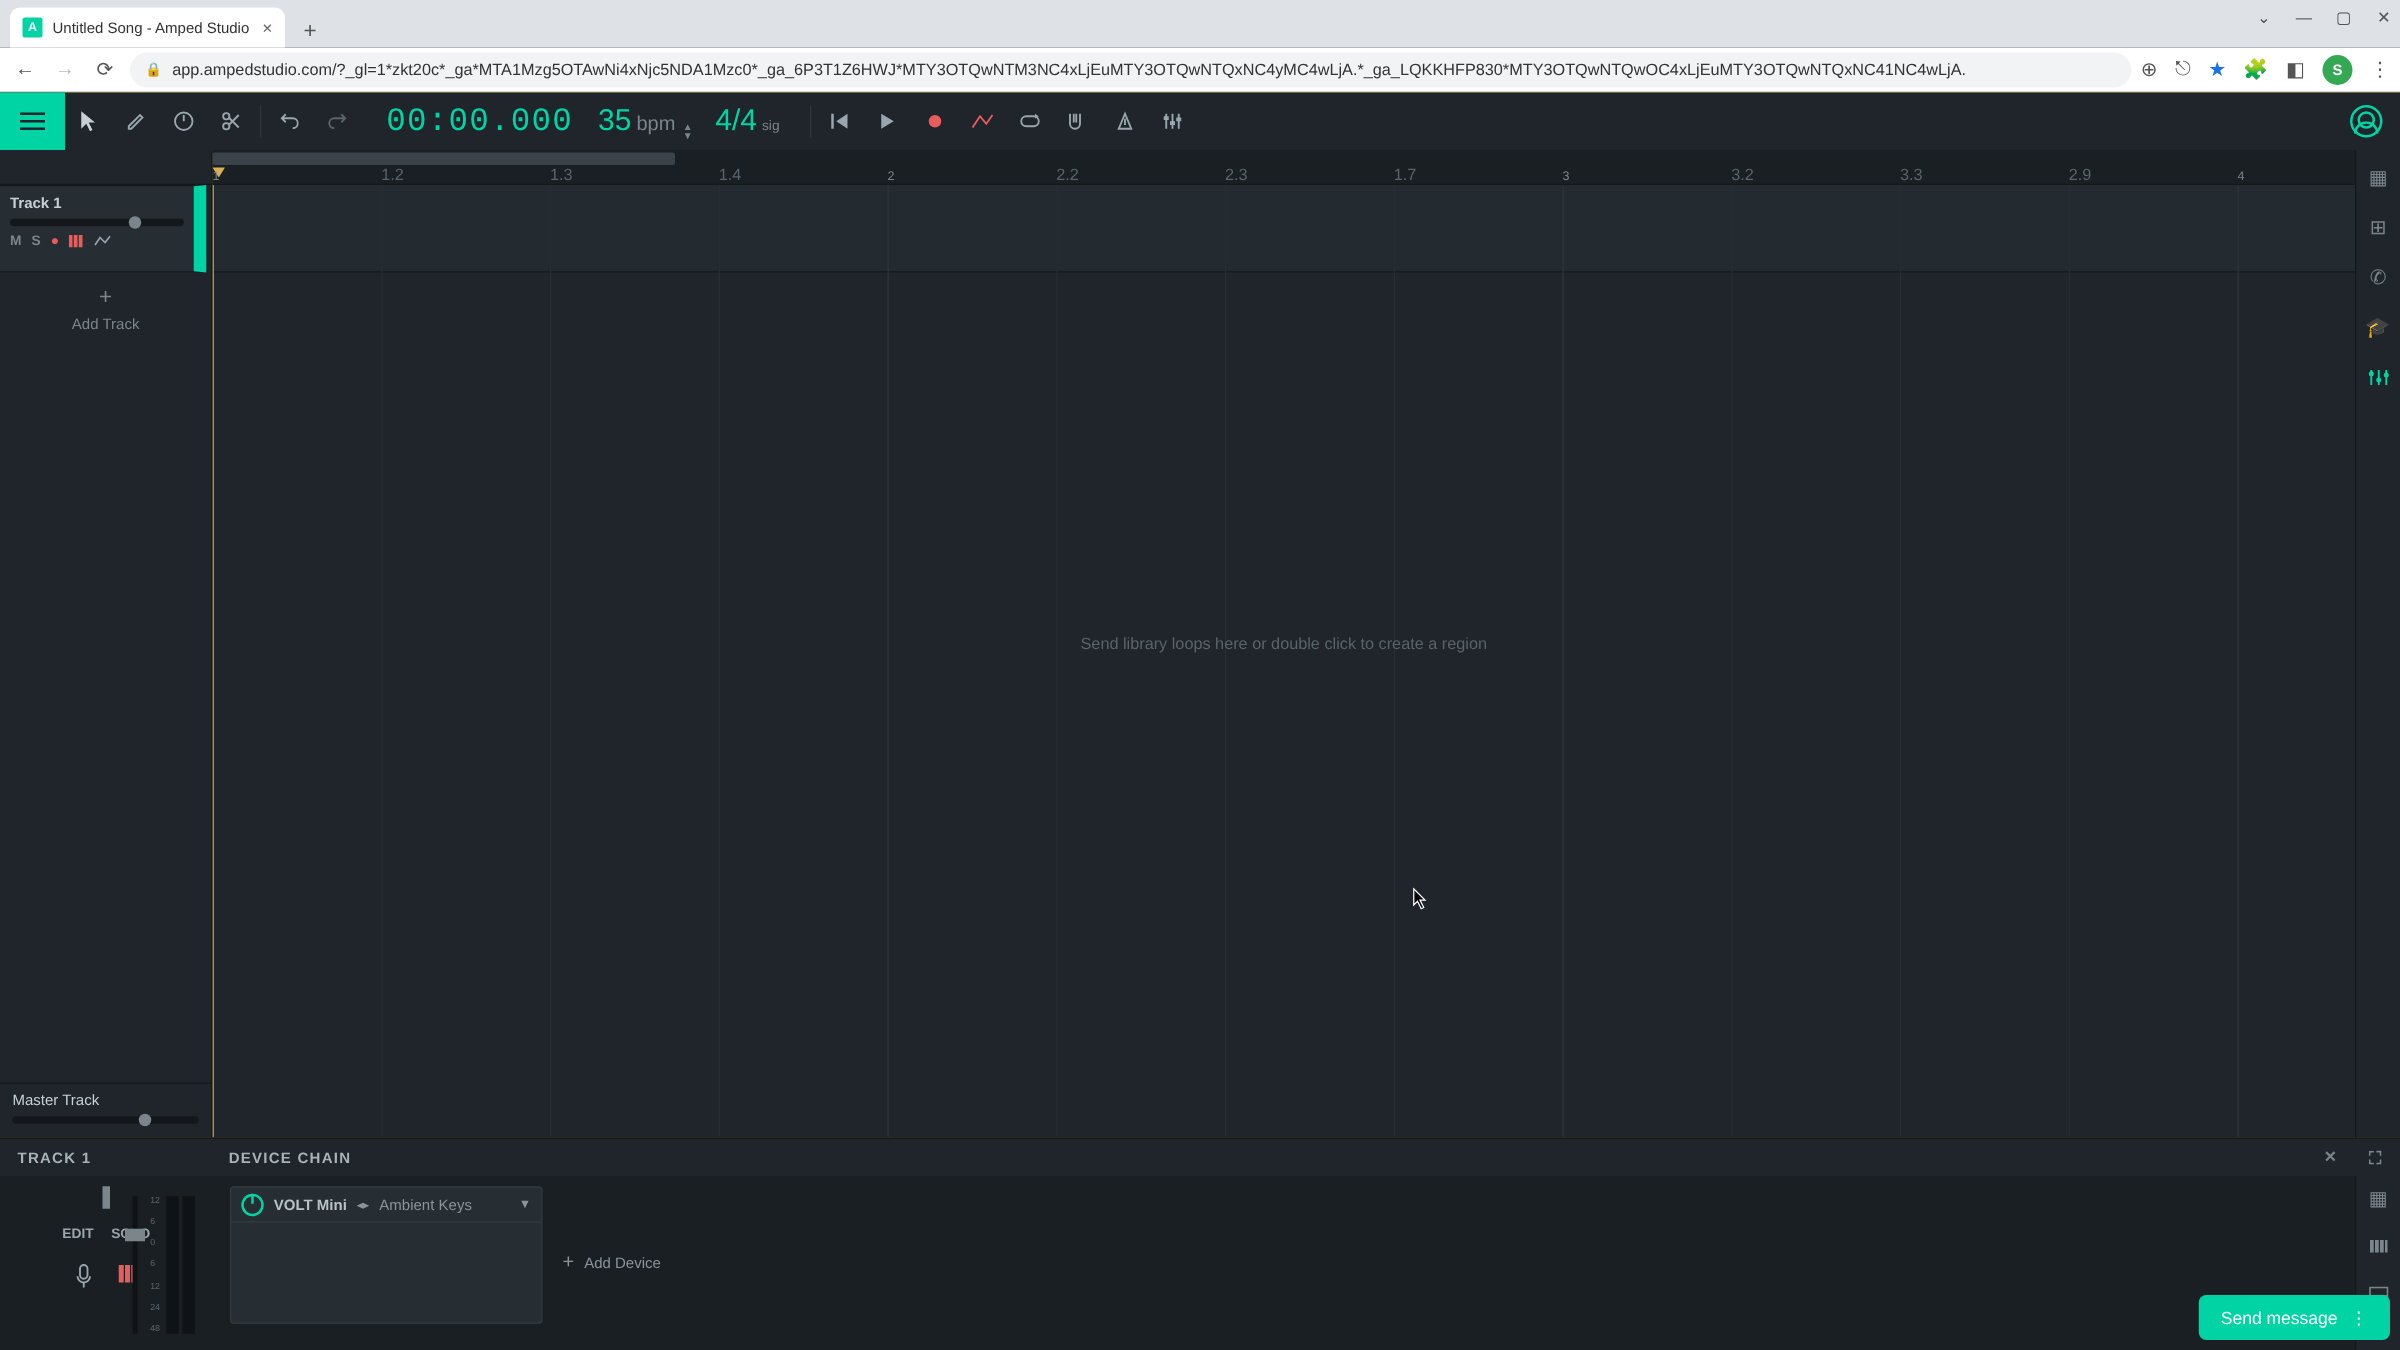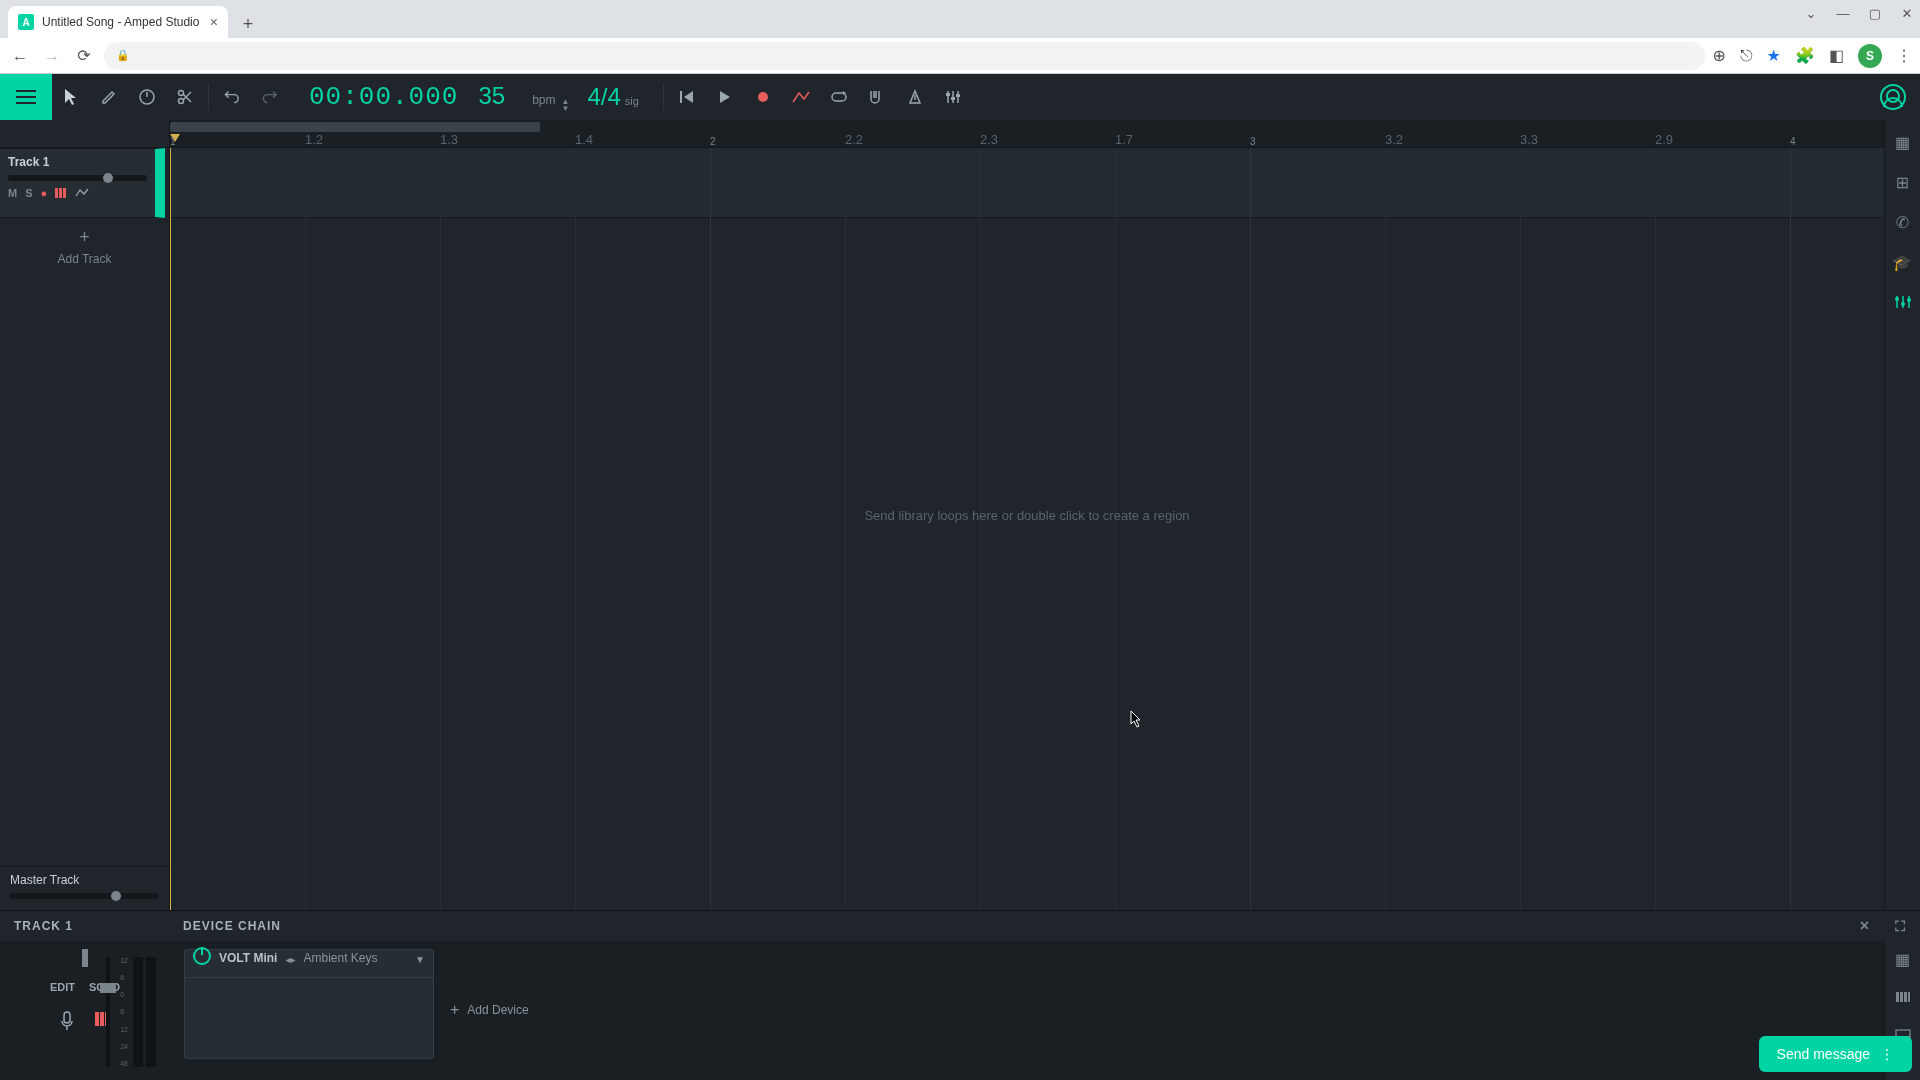--- a/index.html
+++ b/index.html
@@ -28,21 +28,21 @@
 
 .toolbar { height:46px; background:#1f252a; display:flex; align-items:center; color:#9aa6ae; position:relative;}
 .menu-btn { width:52px; height:46px; background:#00d4a4; display:flex; align-items:center; justify-content:center;}
 .menu-lines{width:20px;height:14px;display:flex;flex-direction:column;justify-content:space-between;}
 .menu-lines span{height:2px;background:#1f252a;}
 .tool-icon{width:38px;height:46px;display:flex;align-items:center;justify-content:center;font-size:17px;}
 .tool-sep{width:1px;height:26px;background:#2e363d;margin:0 4px;}
 .time-disp{font-size:26px;color:#00d4a4;font-family:'Courier New',monospace;letter-spacing:1px;margin:0 20px;}
 .bpm-disp{display:flex;align-items:baseline;gap:4px;margin-right:18px;}
 .bpm-val{font-size:24px;color:#00d4a4;}
-.bpm-lbl{font-size:12px;color:#7a858c;margin-left:23px;}
+.bpm-lbl{font-size:16px;color:#7a858c;}
 .bpm-arrows{display:flex;flex-direction:column;font-size:8px;color:#7a858c;margin-left:2px;line-height:7px;}
 .sig-disp{display:flex;align-items:baseline;gap:4px;margin-right:20px;}
 .sig-val{font-size:24px;color:#00d4a4;}
 .sig-lbl{font-size:11px;color:#7a858c;}
 .acct{position:absolute;right:14px;width:26px;height:26px;border:2px solid #00d4a4;border-radius:50%;display:flex;align-items:center;justify-content:center;}
 .acct::after{content:"";width:10px;height:10px;border:2px solid #00d4a4;border-radius:50%;position:absolute;top:3px;}
 .acct::before{content:"";width:16px;height:8px;border:2px solid #00d4a4;border-bottom:none;border-radius:10px 10px 0 0;position:absolute;bottom:1px;}
 
 
 .mid{flex:1;display:flex;position:relative;min-height:0;}
@@ -101,21 +101,21 @@
 .bot-icons .bi{font-size:18px;color:#e85c5c;}
 .bot-icons .bi.mic{color:#7a858c;}
 .meters{position:absolute;right:14px;top:36px;display:flex;gap:3px;align-items:flex-end;height:120px;}
 .meter{width:10px;background:#0f1316;height:110px;position:relative;}
 .meter-scale{display:flex;flex-direction:column;justify-content:space-between;height:110px;font-size:7px;color:#5a646b;margin-right:2px;}
 .fader{width:18px;display:flex;flex-direction:column;align-items:center;height:110px;position:relative;}
 .fader-track{width:4px;height:110px;background:#0f1316;}
 .fader-thumb{position:absolute;width:16px;height:10px;background:#7a858c;top:26px;}
 .bot-main{flex:1;padding:38px 14px 10px;display:flex;gap:16px;}
 .device{width:250px;height:110px;background:#262d33;border:1px solid #353d44;border-radius:3px;display:flex;flex-direction:column;}
-.dev-head{height:28px;display:flex;align-items:flex-end;gap:8px;padding:12px 8px;font-size:12px;color:#b8c2c9;border-bottom:1px solid #353d44;}
+.dev-head{height:28px;display:flex;align-items:center;gap:8px;padding:0 8px;font-size:12px;color:#b8c2c9;border-bottom:1px solid #353d44;}
 .dev-power{width:18px;height:18px;border:2px solid #00d4a4;border-radius:50%;position:relative;}
 .dev-power::after{content:"";position:absolute;width:2px;height:8px;background:#00d4a4;top:-2px;left:6px;}
 .dev-name{font-weight:bold;}
 .dev-preset{color:#8a949b;}
 .dev-arrow{margin-left:auto;font-size:10px;color:#8a949b;}
 .dev-lr{font-size:10px;color:#8a949b;}
 .dev-body{flex:1;display:flex;align-items:center;justify-content:center;}
 .edit-btn{padding:6px 70px;background:#1f252a;border:1px solid #353d44;font-size:11px;color:#9aa6ae;letter-spacing:2px;}
 .add-dev{display:flex;align-items:center;gap:8px;color:#8a949b;font-size:12px;align-self:center;}
 .add-dev .plus{font-size:16px;}
@@ -143,20 +143,21 @@
     <span>▢</span>
     <span>✕</span>
   </div>
 </div>
 <div class="chrome-bar">
   <div class="nav-btn">←</div>
   <div class="nav-btn disabled">→</div>
   <div class="nav-btn">⟳</div>
   <div class="omnibox">
     <span class="lock">🔒</span>
+    <span>app.ampedstudio.com/?_gl=1*zkt20c*_ga*MTA1Mzg5OTAwNi4xNjc5NDA1Mzc0*_ga_6P3T1Z6HWJ*MTY3OTQwNTM3NC4xLjEuMTY3OTQwNTQxNC4yMC4wLjA.*_ga_LQKKHFP830*MTY3OTQwNTQwOC4xLjEuMTY3OTQwNTQxNC41NC4wLjA.</span>
   </div>
   <div class="chrome-actions">
     <span>⊕</span>
     <span>⎋</span>
     <span class="star">★</span>
     <span>🧩</span>
     <span>◧</span>
     <div class="avatar-btn">S</div>
     <span>⋮</span>
   </div>

